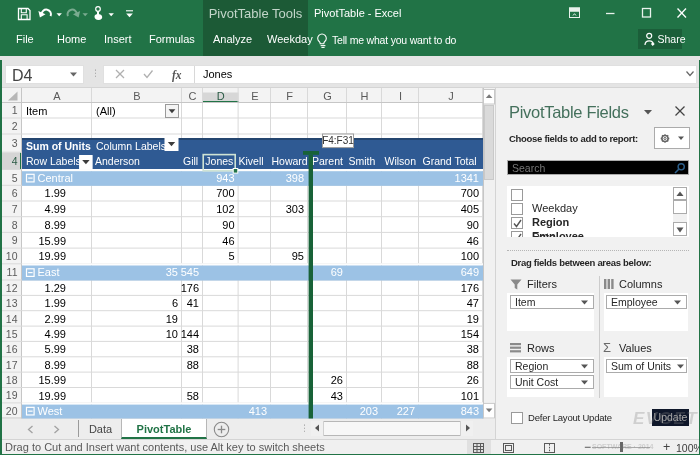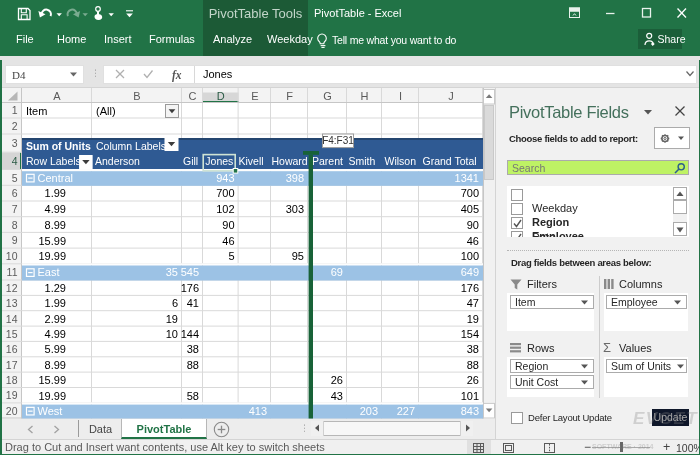--- a/index.html
+++ b/index.html
@@ -67,21 +67,21 @@
  <g stroke="#fff" fill="none" stroke-width="1.2">
   <circle cx="6.2" cy="3.8" r="2.5"></circle>
       <path d="M 2 13 c 0 -5.6 8.4 -5.6 8.4 0"></path>
   <line x1="9.7" y1="10.3" x2="9.7" y2="13.7"></line>
       <line x1="8" y1="12" x2="11.4" y2="12"></line>
  </g>
 </svg>
 <div class="abs" style="left:657.5px;top:32.5px;color:#fff;font-size:10.5px;">Share</div>
 
 <div class="abs" style="left:0;top:56px;width:700px;height:32px;background:#e4e4e4;border-bottom:1px solid #d4d4d4;"></div>
-<div class="abs" style="left:5px;top:64.5px;width:79px;height:19px;background:#fff;border:1px solid #e0e0e0;font-size:11px;color:#444;line-height:19px;padding-left:6px;font-family:Liberation Serif, serif;">D4</div>
+<div class="abs" style="left:5px;top:64.5px;width:79px;height:19px;background:#fff;border:1px solid #e0e0e0;font-size:16px;color:#444;line-height:19px;padding-left:6px;">D4</div>
 <svg class="abs" style="left:68px;top:71px" width="12" height="8" viewBox="0 0 12 8">
     <path d="M 2 1.5 l 3.5 4 l 3.5 -4 z" fill="#666"></path>
   </svg>
 <div class="abs" style="left:91px;top:68px;color:#9a9a9a;font-size:9px;">⋮</div>
 <div class="abs" style="left:103px;top:64.5px;width:594px;height:19px;background:#fff;border:1px solid #e0e0e0;"></div>
 <svg class="abs" style="left:108px;top:66px" width="90" height="16" viewBox="0 0 90 16">
  <g stroke="#b0b0b0" stroke-width="1.3" fill="none">
   <line x1="8" y1="4" x2="16" y2="12"></line>
       <line x1="16" y1="4" x2="8" y2="12"></line>
   <path d="M 36 8 l 3 3.5 l 5.5 -7"></path>
@@ -337,21 +337,21 @@
 <div class="abs" style="left:509px;top:133px;font-size:9.5px;font-weight:bold;color:#262626;letter-spacing:-0.3px;">Choose fields to add to report:</div>
 <div class="abs" style="left:654px;top:127px;width:36px;height:22px;background:#fff;border:1px solid #ababab;"></div>
 <svg class="abs" style="left:659px;top:132px" width="26" height="13" viewBox="0 0 26 13">
  <g fill="none" stroke="#666">
   <circle cx="6" cy="6.5" r="3.1" stroke-width="1.5"></circle>
   <circle cx="6" cy="6.5" r="1.1" stroke-width="1"></circle>
   <path d="M 6 2.2 v 1.4 m 0 5.8 v 1.4 m 4.3 -4.3 h -1.4 m -5.8 0 h -1.4 m 7.5 -3.2 l -1 1 m -4.1 4.1 l -1 1 m 6.1 0 l -1 -1 m -4.1 -4.1 l -1 -1" stroke-width="1.3"></path>
  </g>
  <path d="M 19 4.5 l 3 3.5 l 3 -3.5 z" fill="#555"></path>
 </svg>
-<div class="abs" style="left:507px;top:160px;width:182px;height:15px;background:#bef264;border:1px solid #ababab;font-size:10.5px;color:#767676;line-height:14px;padding-left:4px;">Search</div>
+<div class="abs" style="left:507px;top:160px;width:182px;height:15px;background:#000000;border:1px solid #ababab;font-size:10.5px;color:#767676;line-height:14px;padding-left:4px;">Search</div>
 <svg class="abs" style="left:674px;top:162px" width="12" height="12" viewBox="0 0 12 12">
  <circle cx="7.2" cy="4.8" r="3.1" fill="none" stroke="#2d5f8a" stroke-width="1.4"></circle>
  <line x1="1" y1="11" x2="5" y2="7" stroke="#2d5f8a" stroke-width="1.6"></line>
 </svg>
 <div class="abs" style="left:507px;top:186px;width:182px;height:51px;background:#fff;overflow:hidden;">
 <div class="abs" style="left:4px;top:2.5px;width:12px;height:12px;background:#fff;border:1px solid #9a9a9a;"></div>
 <div class="abs" style="left:25px;top:1.5px;font-size:11px;color:#262626;margin-top:43px;">Date</div>
 <div class="abs" style="left:4px;top:16.5px;width:12px;height:12px;background:#fff;border:1px solid #9a9a9a;"></div>
 <div class="abs" style="left:25px;top:15.5px;font-size:11px;color:#262626;">Weekday</div>
 <div class="abs" style="left:4px;top:30.5px;width:12px;height:12px;background:#fff;border:1px solid #9a9a9a;"></div>

